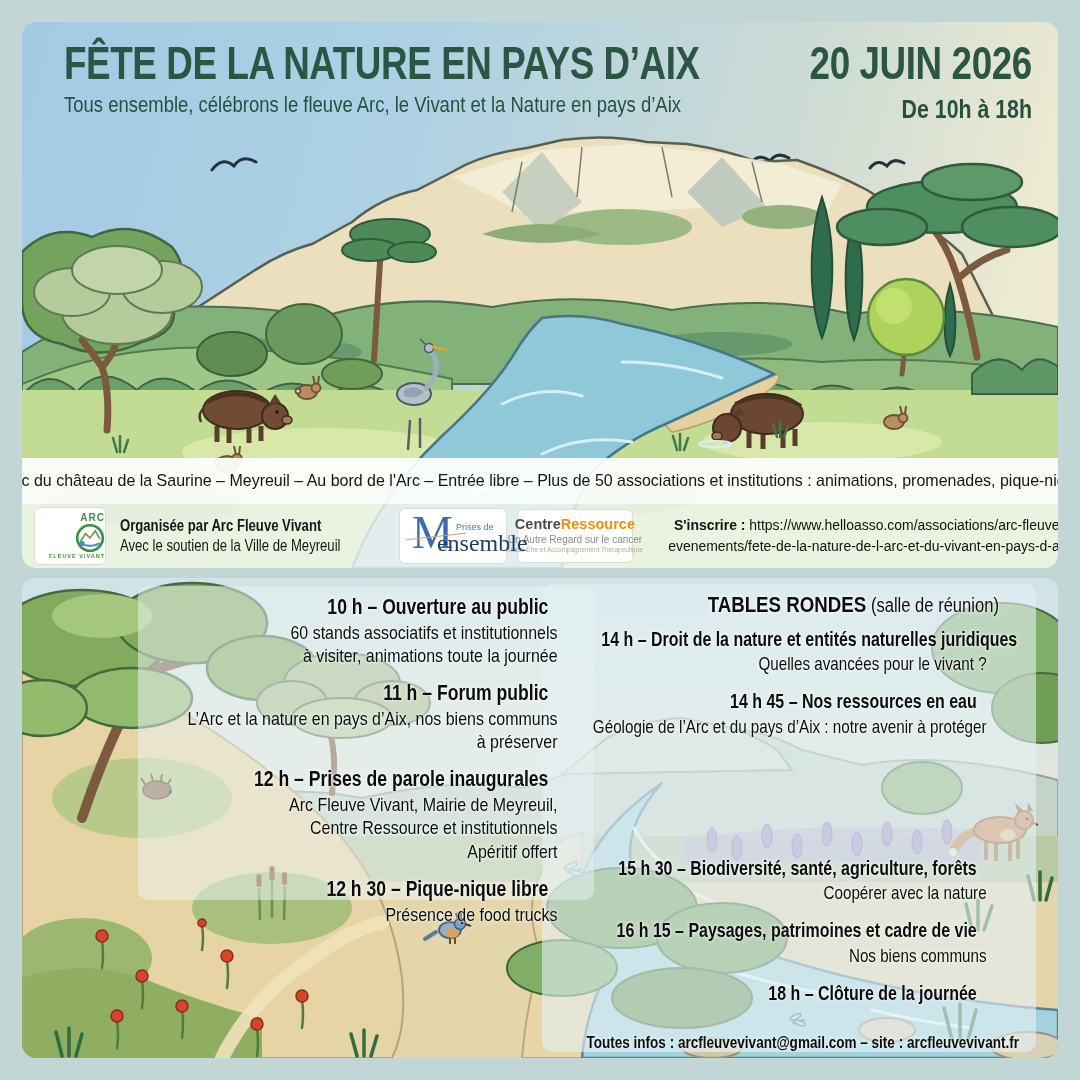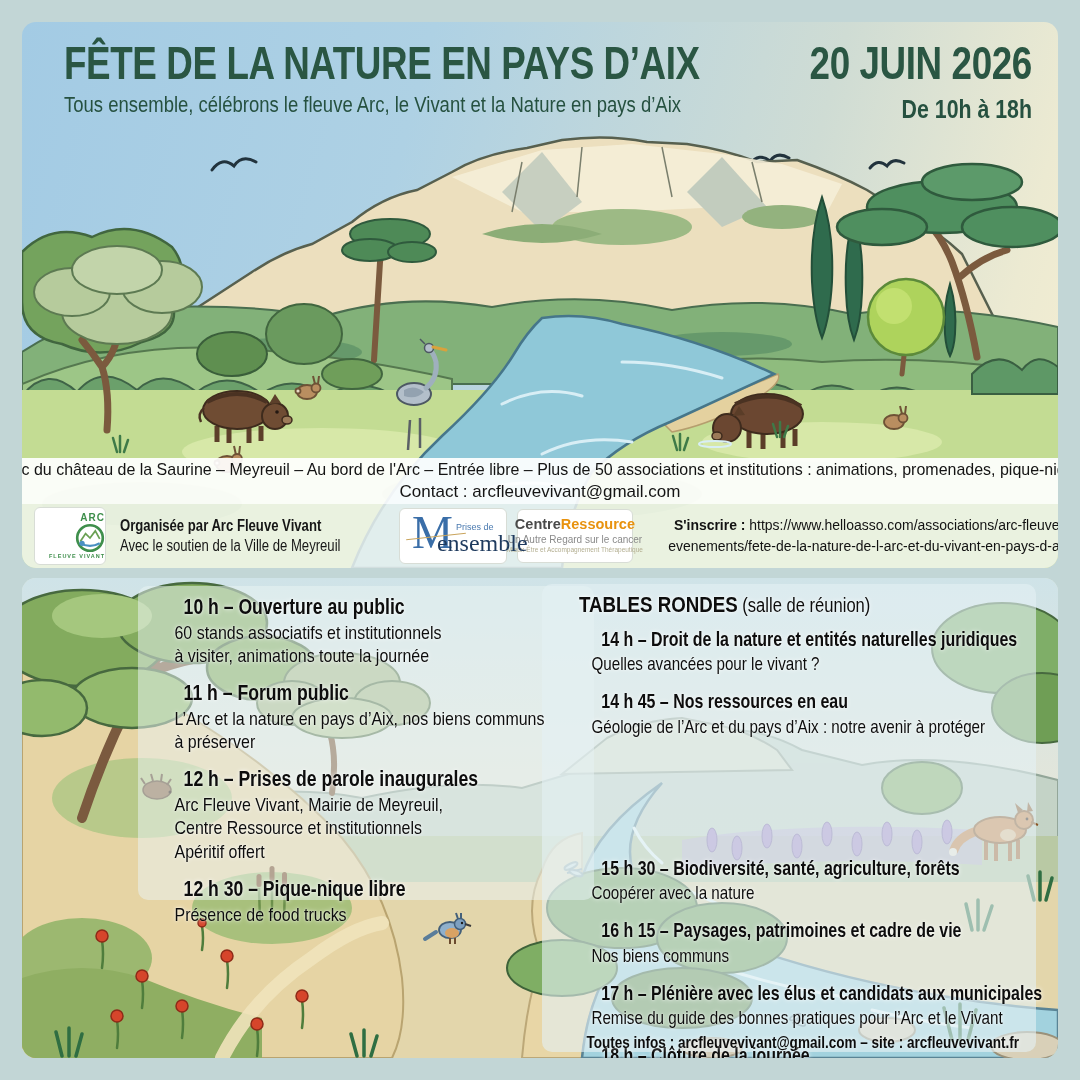--- a/index.html
+++ b/index.html
@@ -56,21 +56,21 @@
   .cr-l3 { font-size:6.5px; color:#b3ae90; line-height:1.3; white-space:nowrap; }
   .register { flex:none; width:452px; text-align:center; color:#121212; }
   .register div { white-space:nowrap; transform:scaleX(.90); font-size:15.5px; line-height:1.35; }
   .register .lbl { font-weight:700; }
 
   
   .overlay { position:absolute; border-radius:10px; }
   .ov-left { left:116px; top:8px; width:456px; height:314px; background:rgba(234,243,244,.52); }
   .ov-right { left:520px; top:6px; width:494px; height:468px; background:rgba(227,240,244,.62); }
 
-  .col { position:absolute; z-index:3; text-align:left; color:#0d0d0d;
+  .col { position:absolute; z-index:3; text-align:right; color:#0d0d0d;
     text-shadow:0 0 6px rgba(255,255,255,.85), 0 0 2px rgba(255,255,255,.7); }
   .col-left { left:116px; top:16px; width:456px; }
   .col-right { left:520px; top:14px; width:494px; }
   .sched-item { margin-bottom:13px; }
   .t-title { font-size:22px; font-weight:700; line-height:1.22; white-space:nowrap; transform:scaleX(.80); }
   .t-line { font-size:19px; font-weight:400; line-height:1.22; white-space:nowrap; transform:scaleX(.84); }
   .rt-title { font-size:21px; font-weight:700; line-height:1.25; white-space:nowrap; transform:scaleX(.76); }
   .rt-line { font-size:19px; font-weight:400; line-height:1.22; white-space:nowrap; transform:scaleX(.80); }
   .rt-heading { white-space:nowrap; transform:scaleX(.85); margin-bottom:8px; }
   .rt-heading .hb { font-size:22px; font-weight:700; }
@@ -228,21 +228,20 @@
     </g>
   </svg>
 
   <div class="hdr hdr-title">FÊTE DE LA NATURE EN PAYS D’AIX</div>
   <div class="hdr hdr-date">20 JUIN 2026</div>
   <div class="hdr hdr-sub">Tous ensemble, célébrons le fleuve Arc, le Vivant et la Nature en pays d’Aix</div>
   <div class="hdr hdr-hours">De 10h à 18h</div>
 
   <div class="infobar">
     <div class="l1">Parc du château de la Saurine – Meyreuil – Au bord de l'Arc – Entrée libre – Plus de 50 associations et institutions : animations, promenades, pique-nique</div>
-    <div class="l2">Contact : arcfleuvevivant@gmail.com</div>
   </div>
 
   <div class="logos">
     <div class="logo-box arc-box">
       <div class="arc-top">ARC</div>
       <svg width="30" height="30" viewBox="0 0 34 34">
         <circle cx="17" cy="17" r="14.5" fill="none" stroke="#3f8f4c" stroke-width="3"></circle>
         <path d="M6,21 L12,12 L17,17 L23,9 L28,18" fill="none" stroke="#6aa053" stroke-width="2"></path>
         <path d="M6,23 Q17,29 28,23" fill="none" stroke="#4a90c2" stroke-width="2.5"></path>
         <circle cx="8" cy="23" r="3" fill="#4a90c2"></circle>
@@ -467,22 +466,18 @@
     <div class="rt-spacer"></div>
     <div class="sched-item">
       <div class="rt-title">15 h 30 – Biodiversité, santé, agriculture, forêts</div>
       <div class="rt-line">Coopérer avec la nature</div>
     </div>
     <div class="sched-item">
       <div class="rt-title">16 h 15 – Paysages, patrimoines et cadre de vie</div>
       <div class="rt-line">Nos biens communs</div>
     </div>
     <div class="sched-item">
-      <div class="rt-title">17 h – Plénière avec les élus et candidats aux municipales</div>
-      <div class="rt-line">Remise du guide des bonnes pratiques pour l’Arc et le Vivant</div>
-    </div>
-    <div class="sched-item">
       <div class="rt-title">18 h – Clôture de la journée</div>
     </div>
   </div>
 
   <div class="footer-info">Toutes infos : arcfleuvevivant@gmail.com – site : arcfleuvevivant.fr</div>
 </div>
 
 </body></html>

